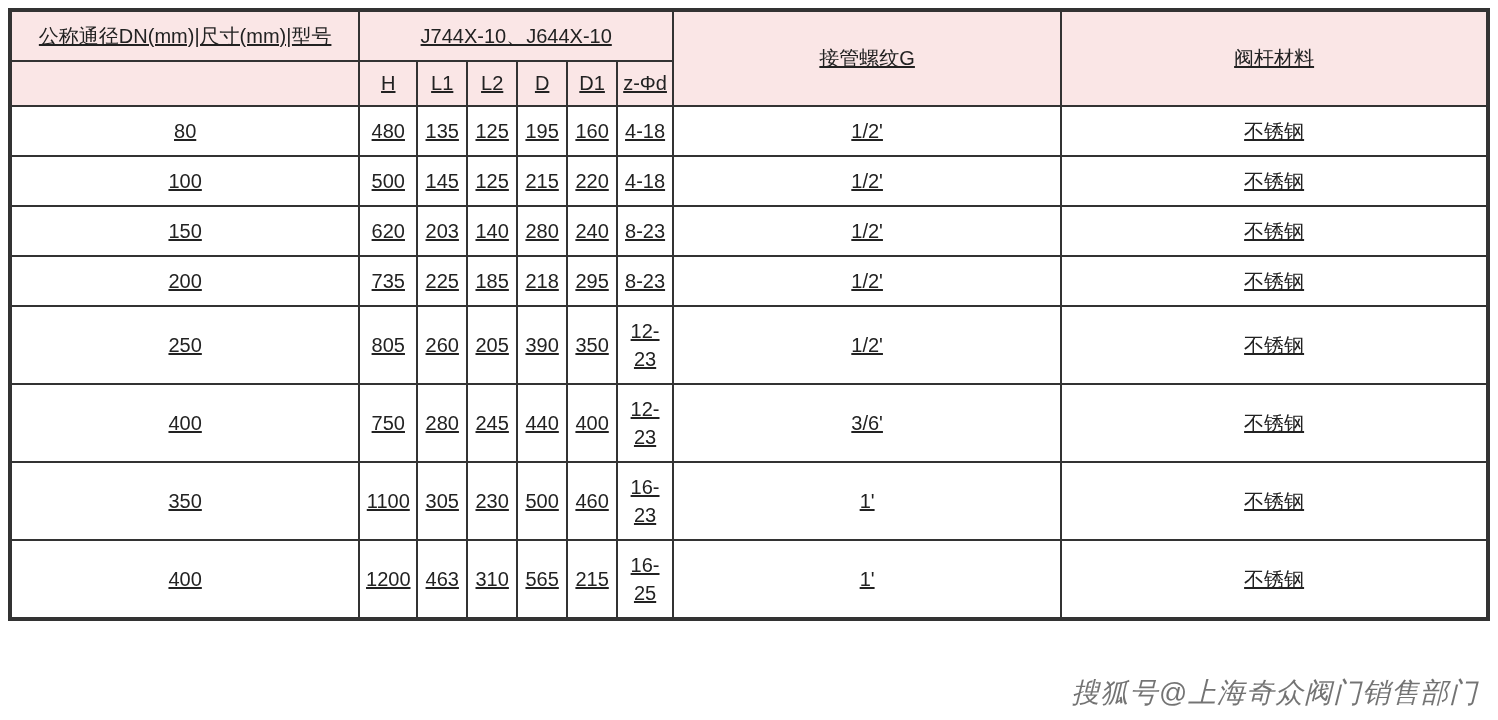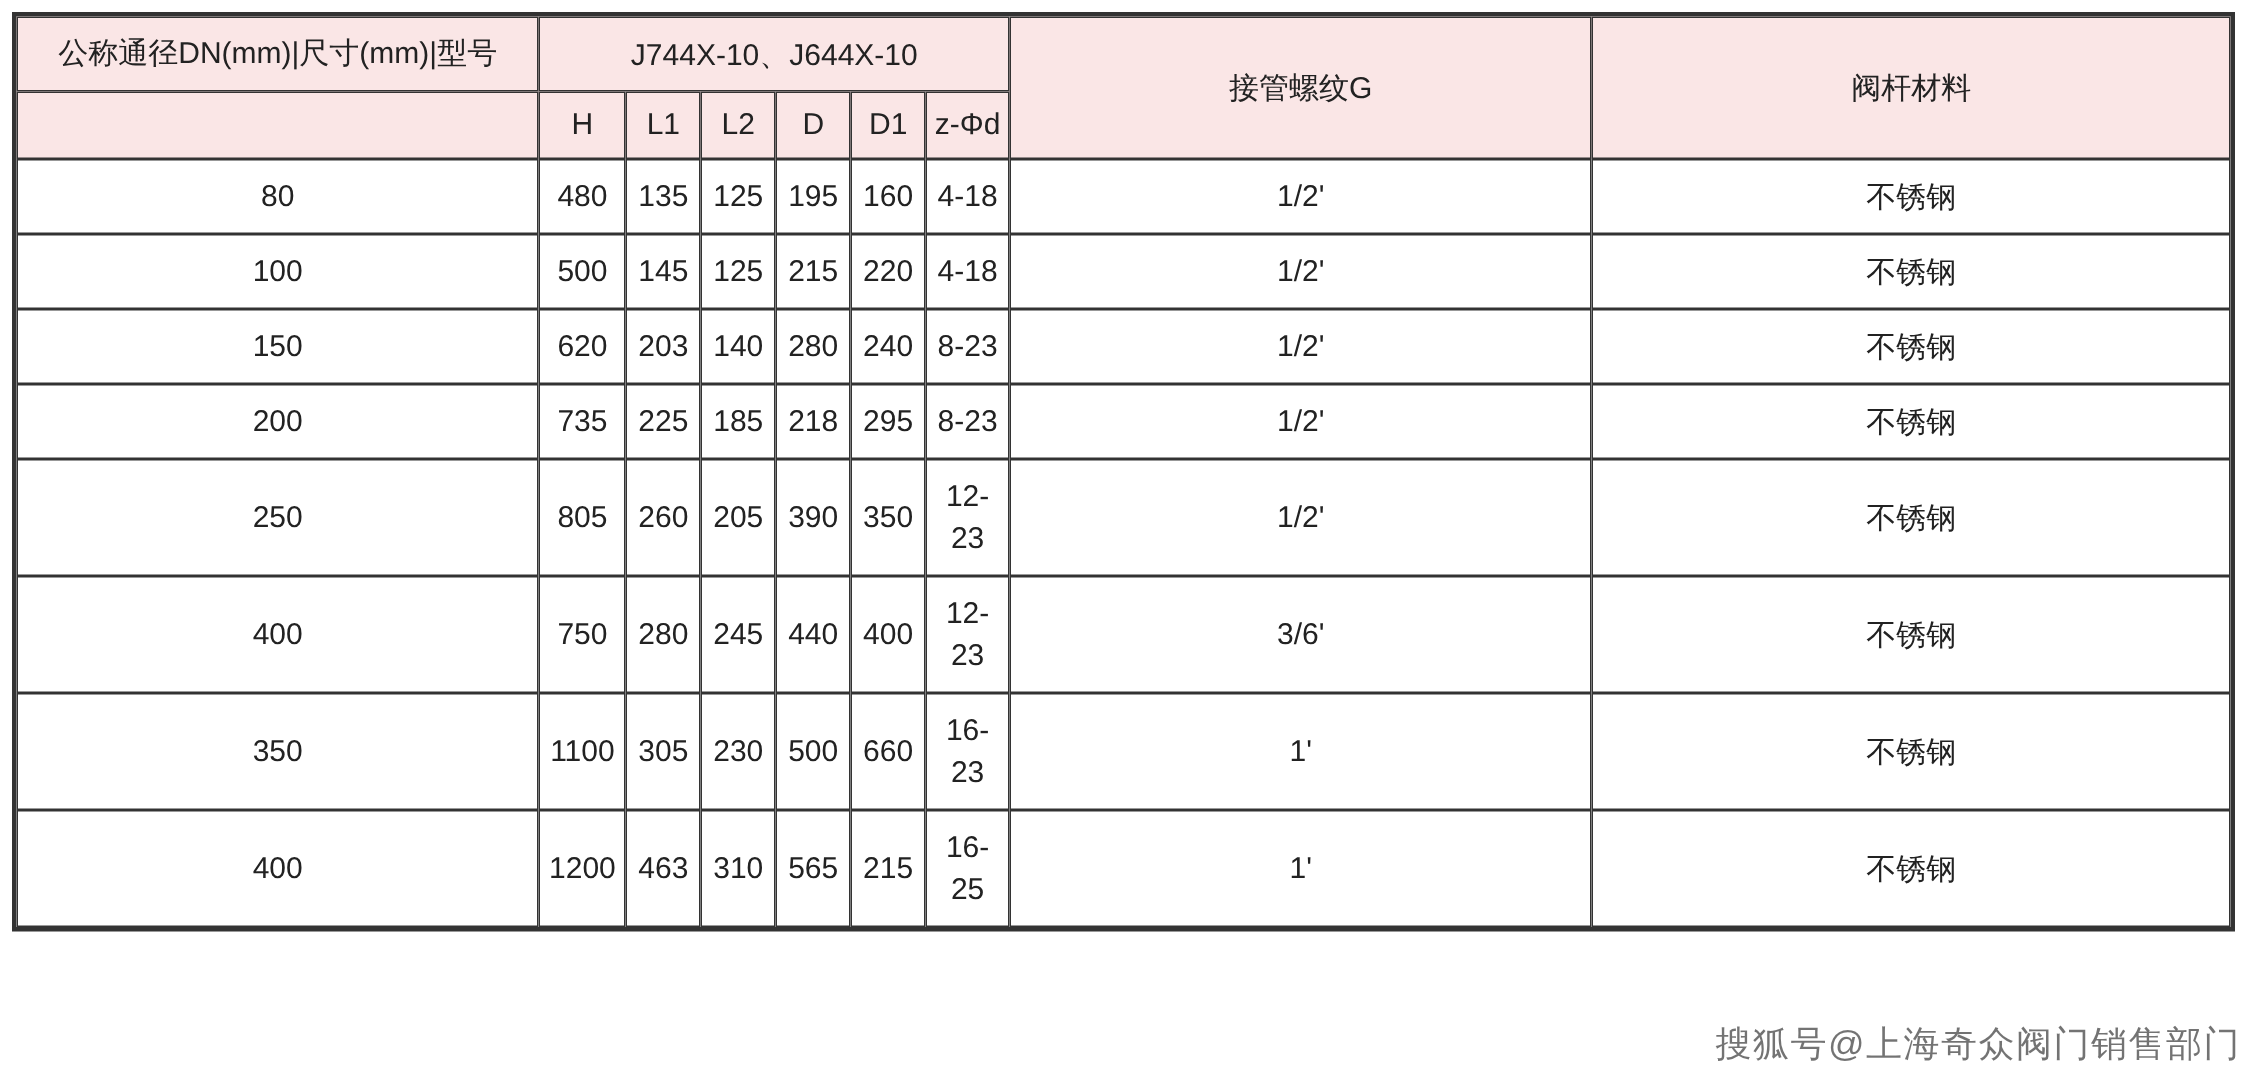--- a/index.html
+++ b/index.html
@@ -8,20 +8,21 @@
     font-family: "Microsoft YaHei", "PingFang SC", Arial, sans-serif;
     background: #ffffff;
     color: #222;
   }
   table {
     border-collapse: separate;
     border-spacing: 0;
     width: 1482px;
     border: 3px solid #333;
     box-sizing: border-box;
+    text-decoration: underline;
   }
   th, td {
     border: 1px solid #333;
     text-align: center;
     vertical-align: middle;
     padding: 10px 4px;
     font-size: 20px;
     font-weight: 400;
     white-space: nowrap;
   }
@@ -39,24 +40,25 @@
   col.c-d  { width: 50px; }
   col.c-d1 { width: 50px; }
   col.c-zd { width: 56px; }
   col.c-g  { width: 390px; }
   col.c-mat{ width: 428px; }
 
   .wrap { white-space: normal; line-height: 1.4; }
 
   .watermark {
     position: fixed;
-    right: 4px;
+    right: 20px;
     bottom: 8px;
-    font-size: 24px;
+    font-size: 28px;
     color: rgba(0,0,0,0.55);
+    font-style: italic;
     pointer-events: none;
     letter-spacing: 1px;
   }
 </style>
 </head>
 <body>
 
 <table>
   <colgroup>
     <col class="c-dn">
@@ -152,21 +154,21 @@
         <td class="wrap">12-23</td>
         <td>3/6'</td>
         <td>不锈钢</td>
       </tr>
       <tr>
         <td>350</td>
         <td>1100</td>
         <td>305</td>
         <td>230</td>
         <td>500</td>
-        <td>660</td>
+        <td>460</td>
         <td class="wrap">16-23</td>
         <td>1'</td>
         <td>不锈钢</td>
       </tr>
       <tr>
         <td>400</td>
         <td>1200</td>
         <td>463</td>
         <td>310</td>
         <td>565</td>

